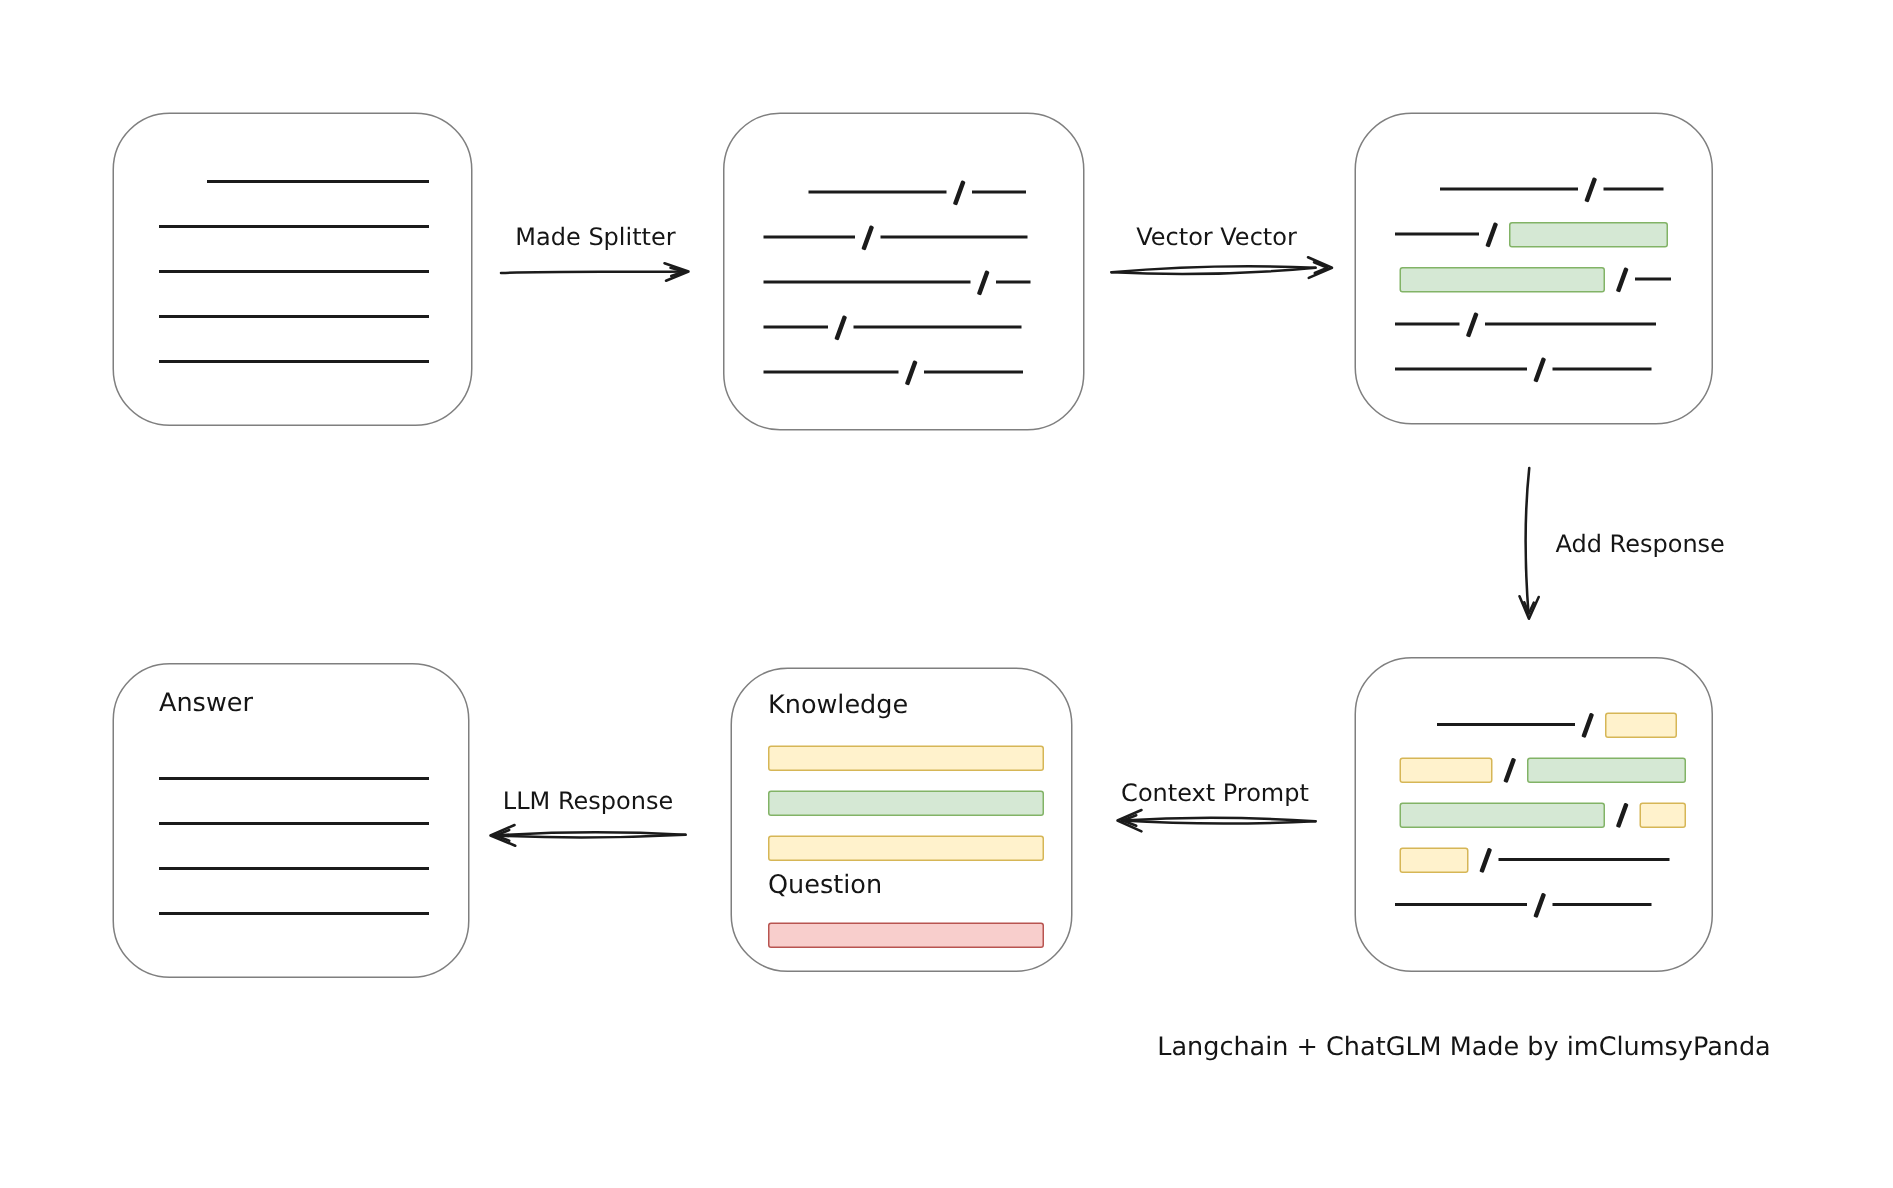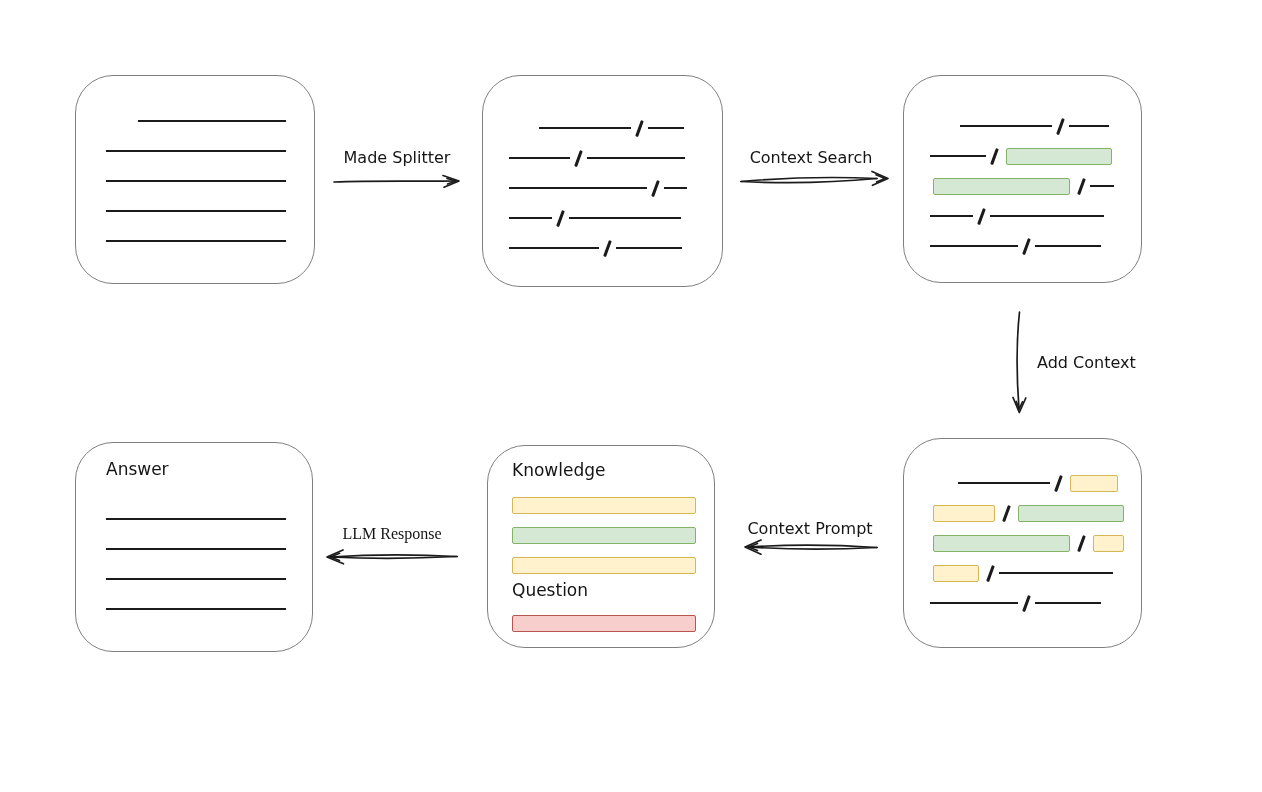--- a/index.html
+++ b/index.html
@@ -260,19 +260,20 @@
         <div class="row">
           <div class="seg seg-line" style="width: 180px;"></div>
         </div>
         <div class="row">
           <div class="seg seg-line" style="width: 180px;"></div>
         </div>
       </div>
   </div>
 
   <div class="arrow-label" style="left:397px; top:158px;">Made Splitter</div>
-  <div class="arrow-label" style="left:811px; top:158px;">Context Search</div>
-  <div class="arrow-label left-anchored" style="left:1037px; top:363px;">Add Context</div>
+  <div class="arrow-label" style="left:811px; top:158px;">Vector Vector</div>
+  <div class="arrow-label left-anchored" style="left:1037px; top:363px;">Add Response</div>
   <div class="arrow-label" style="left:810px; top:529px;">Context Prompt</div>
-  <div class="arrow-label" style="left:392px; top:534px;font-family:Liberation Serif, serif;">LLM Response</div>
-
+  <div class="arrow-label" style="left:392px; top:534px;">LLM Response</div>
+
+  <div id="caption">Langchain + ChatGLM Made by imClumsyPanda</div>
 
 </div>
 
 </body></html>

